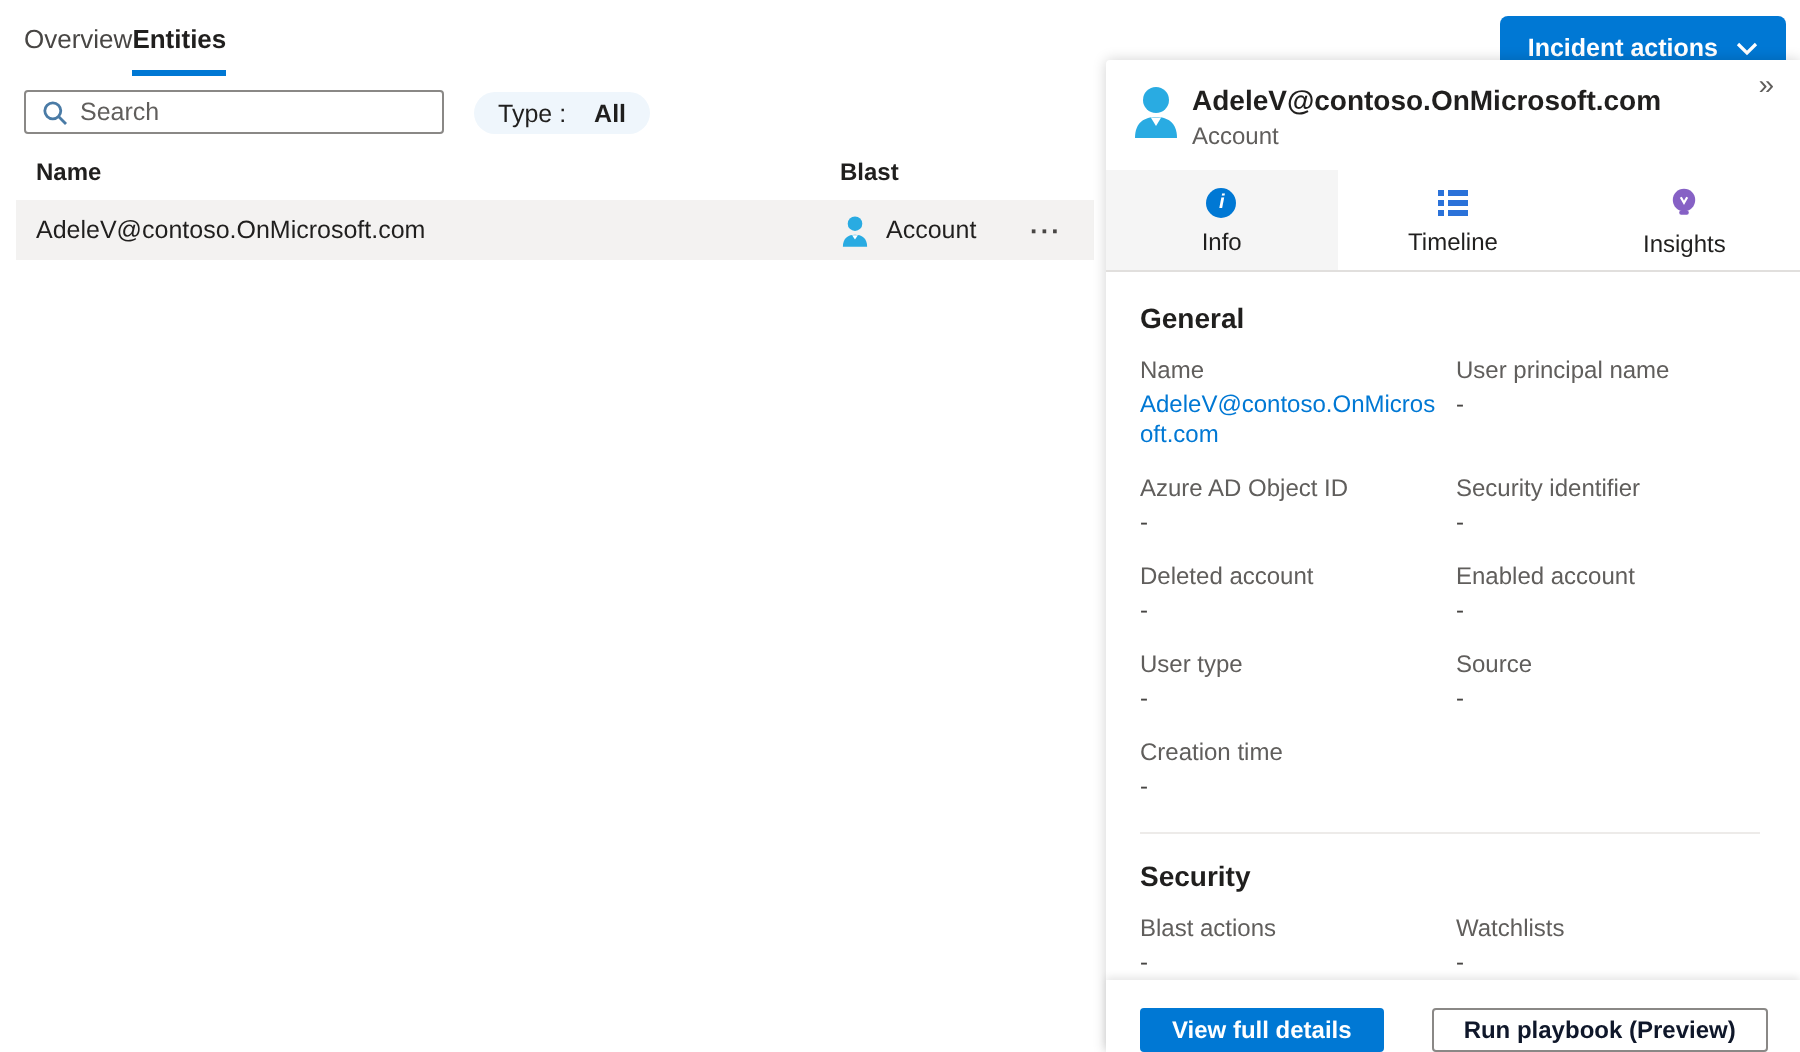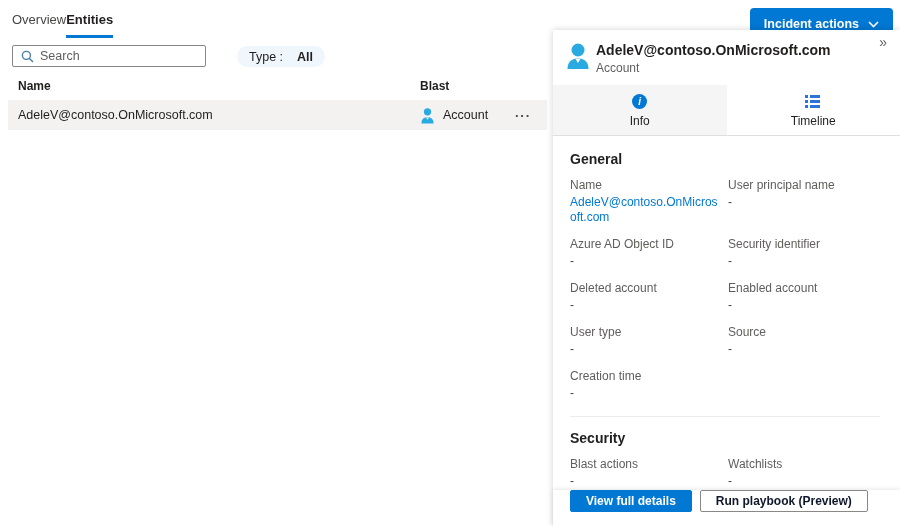--- a/index.html
+++ b/index.html
@@ -14,21 +14,21 @@
 
   
   .incident-btn { position:absolute; top:8px; right:7px; height:24px; background:#0078d4; color:#fff;
                   border:none; border-radius:4px; font-size:12.5px; font-weight:bold;
                   font-family:"Liberation Sans", sans-serif;
                   display:flex; align-items:center; gap:9px; padding:16px 14px; cursor:pointer; }
   .incident-btn svg { display:block; }
 
   
   .left-panel { position:absolute; top:42px; left:0; width:553px; bottom:0; }
-  .searchbox { position:absolute; top:3px; left:12px; width:194px; height:22px;
+  .searchbox { position:absolute; top:3px; left:12px; width:210px; height:22px;
                border:1px solid #8a8886; border-radius:2px; background:#fff;
                display:flex; align-items:center; }
   .searchbox svg { margin:0 6px 0 8px; flex:none; }
   .searchbox input { border:none; outline:none; width:100%; font-size:12.5px;
                      font-family:"Liberation Sans", sans-serif; color:#201f1e; background:transparent; }
   .searchbox input::placeholder { color:#605e5c; }
   .filter-chip { position:absolute; top:4px; left:237px; height:21px; border-radius:10.5px;
                  background:#eff6fc; display:flex; align-items:center; gap:14px; padding:0 12px;
                  font-size:12.5px; color:#201f1e; cursor:pointer; }
   .filter-chip b { font-weight:bold; }
@@ -71,22 +71,22 @@
               padding:14px 20px 0 17px; }
   .sec-title { font-size:14px; font-weight:bold; color:#201f1e; margin-bottom:11px; }
   .fields { display:grid; grid-template-columns:158px 1fr; }
   .field { margin-bottom:12px; padding-right:10px; }
   .f-label { font-size:12px; color:#605e5c; line-height:15px; margin-bottom:2px; }
   .f-value { font-size:12px; color:#484644; line-height:15px; }
   .f-value.link { color:#0078d4; word-break:break-all; max-width:152px; cursor:pointer; }
   .divider { border-top:1px solid #edebe9; margin:3px 0 13px; }
 
   .pfooter { position:absolute; bottom:0; left:0; right:0; height:36px; background:#fff;
-             box-shadow:0 -1.5px 4px rgba(0,0,0,.10); display:flex; align-items:flex-start;
-             gap:8px; padding-left:17px; }
+             box-shadow:0 -1.5px 4px rgba(0,0,0,.10); display:flex; align-items:flex-end;
+             gap:24px; padding-left:17px; }
   .btn { font-family:"Liberation Sans", sans-serif; font-size:12px; font-weight:bold;
          border-radius:2px; height:22px; padding:0 15px; cursor:pointer; }
   .btn-primary { background:#0078d4; color:#fff; border:1px solid #0078d4; }
   .btn-secondary { background:#fff; color:#0f172a; border:1px solid #8a8886; }
 </style>
 </head>
 <body>
 
 <div class="page-tabs">
   <span class="page-tab">Overview</span>
@@ -153,20 +153,30 @@
       <span>Info</span>
     </div>
     <div class="ptab">
       <span class="icon-timeline">
           <i></i>
           <i></i>
           <i></i>
         </span>
       <span>Timeline</span>
     </div>
+    <div class="ptab">
+      <span class="icon-insights">
+        <svg width="12" height="16" viewBox="0 0 12 16">
+          <circle cx="6" cy="6" r="5.6" fill="#8661c5"></circle>
+          <rect x="3.6" y="11.2" width="4.8" height="2.2" rx="1" fill="#8661c5"></rect>
+          <path d="M4.4 4.6 L6 7.4 L7.6 4.6" fill="none" stroke="#fff" stroke-width="1.1"></path>
+        </svg>
+      </span>
+      <span>Insights</span>
+    </div>
   </div>
 
   <div class="pcontent">
     <div class="sec-title">General</div>
     <div class="fields">
       <div class="field">
         <div class="f-label">Name</div>
         <div class="f-value link">AdeleV@contoso.OnMicrosoft.com</div>
       </div>
       <div class="field">

